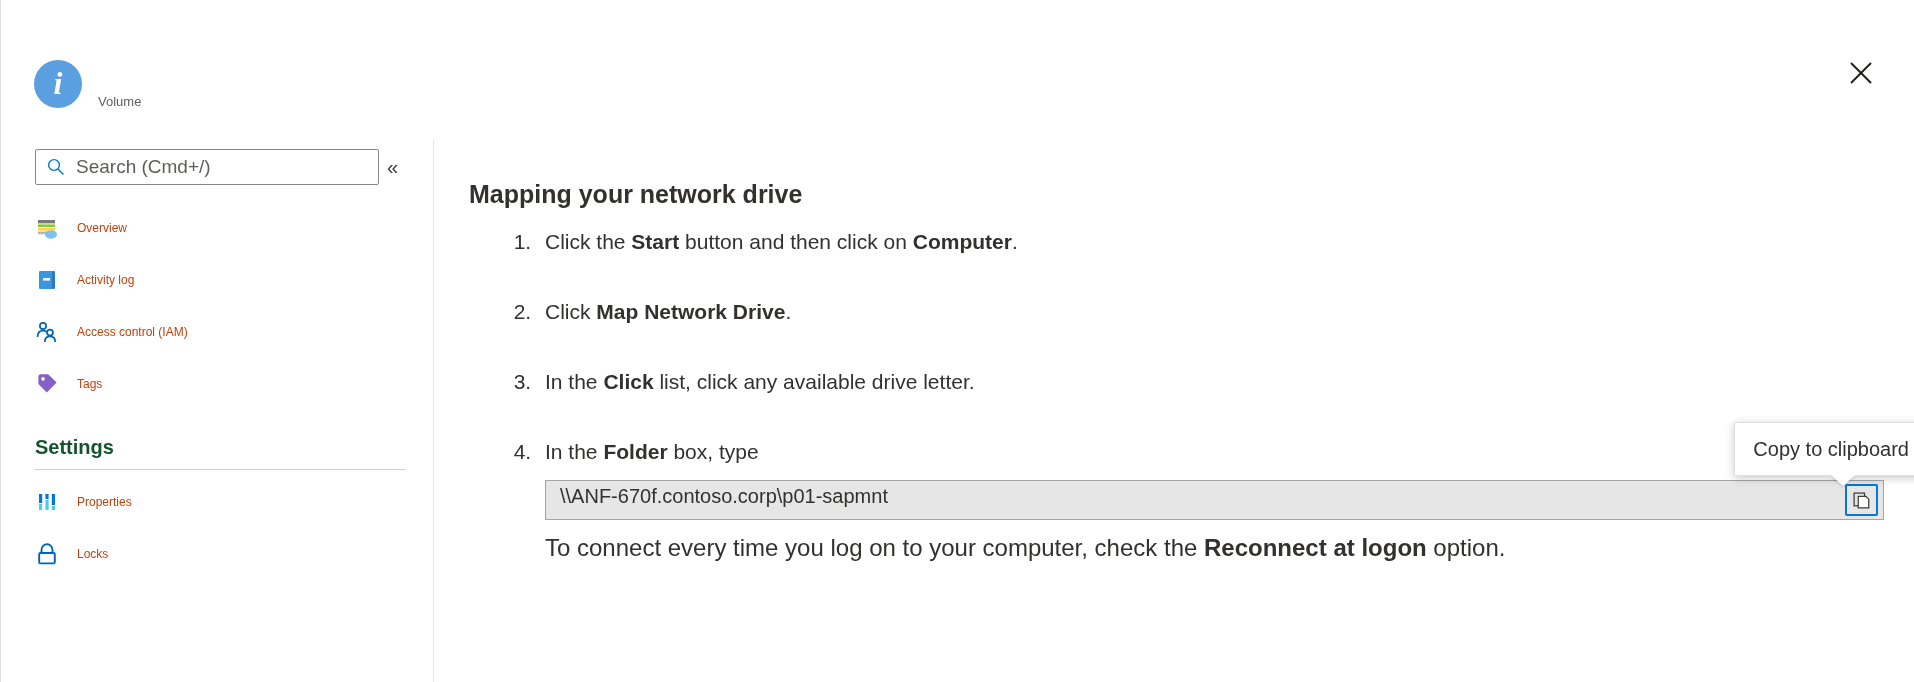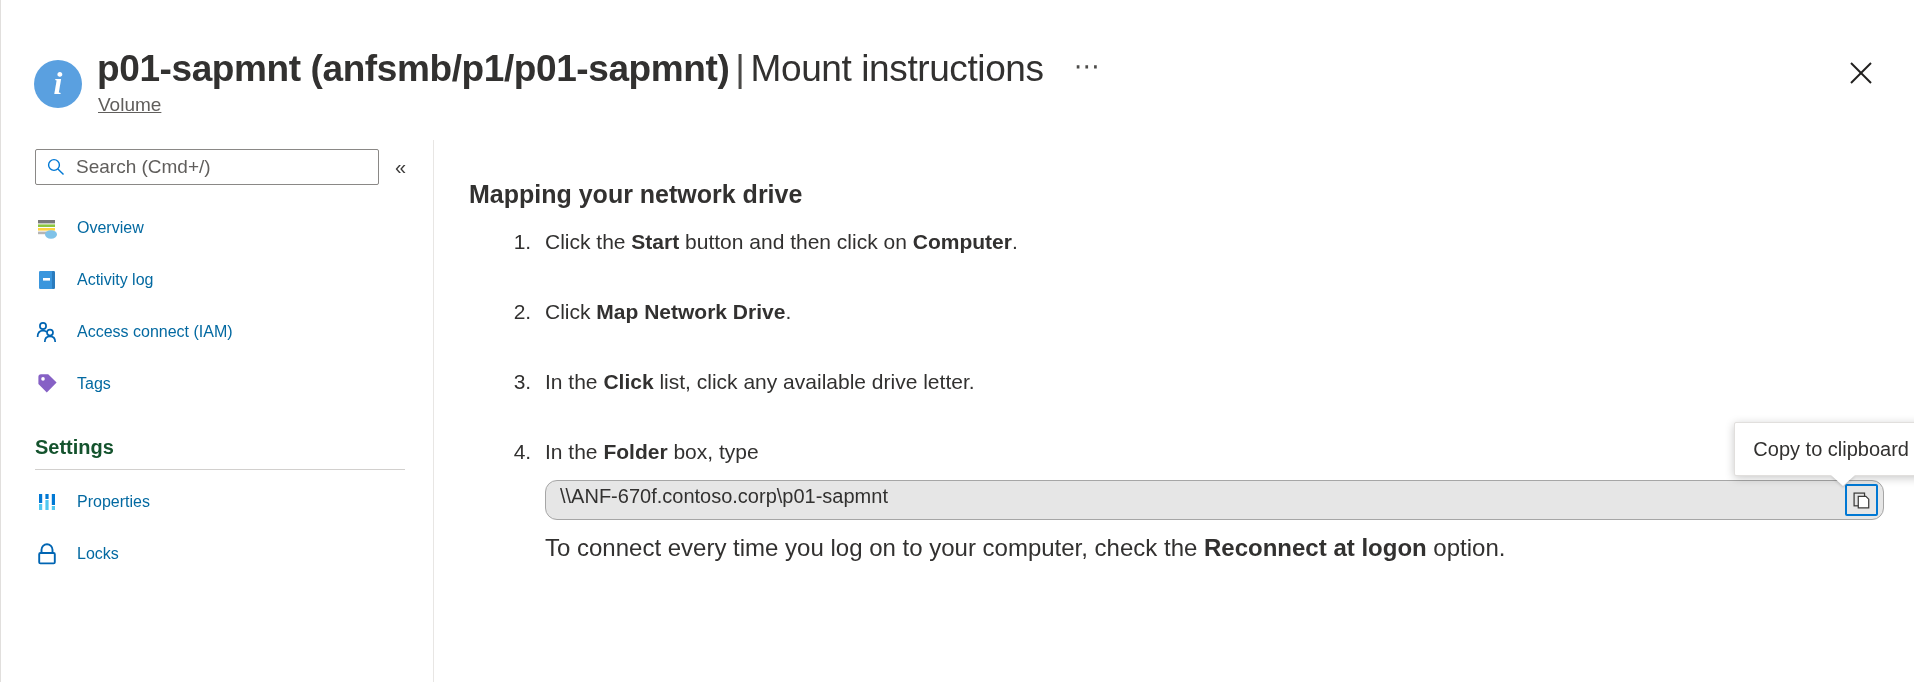--- a/index.html
+++ b/index.html
@@ -78,23 +78,22 @@
     color: #4d4c4a;
     cursor: pointer;
     line-height: 20px;
     position: relative;
     top: -6px;
   }
   .subtitle {
     position: absolute;
     left: 97px;
     top: 94px;
-    font-size: 19px;
+    font-size: 13px;
     color: #605e5c;
-    text-decoration: underline;
   }
   .close-btn {
     position: absolute;
     right: 30px;
     top: 50px;
     width: 46px;
     height: 46px;
     display: flex;
     align-items: center;
     justify-content: center;
@@ -111,21 +110,21 @@
     height: 542px;
     background: #ffffff;
     border-right: 1px solid #e8e6e4;
   }
   .search-row {
     position: absolute;
     left: 34px;
     top: 9px;
     display: flex;
     align-items: center;
-    gap: 16px;
+    gap: 8px;
   }
   .search-box {
     width: 344px;
     height: 36px;
     border: 1px solid #8a8886;
     border-radius: 2px;
     display: flex;
     align-items: center;
     padding: 0 10px;
     box-sizing: border-box;
@@ -166,22 +165,22 @@
   .nav-icon {
     width: 24px;
     height: 24px;
     flex: 0 0 24px;
     margin-right: 18px;
     display: flex;
     align-items: center;
     justify-content: center;
   }
   .nav-label {
-    font-size: 16px;
-    color: #0369a1;
+    font-size: 12px;
+    color: #c2410c;
     white-space: nowrap;
   }
   .nav-group-header {
     font-size: 20px;
     font-weight: 700;
     color: #14532d;
     padding: 26px 0 8px 34px;
   }
   .nav-divider {
     height: 1px;
@@ -229,21 +228,21 @@
   .path-wrap {
     margin-top: 14px;
     position: relative;
     display: block;
   }
   .path-box {
     position: relative;
     height: 40px;
     background: #e6e6e6;
     border: 1px solid #a6a6a6;
-    border-radius: 12px;
+    border-radius: 0;
     display: flex;
     align-items: center;
     padding: 0 56px 8px 14px;
     box-sizing: border-box;
     font-size: 20px;
     color: #323130;
     max-width: 1360px;
   }
   .copy-btn {
     position: absolute;
@@ -295,26 +294,20 @@
 <body>
 
 <div class="blade">
 
   <div class="header">
 
     <div class="info-icon">
       <span class="glyph">i</span>
     </div>
 
-    <div class="title-row">
-      <div class="blade-title">
-        <span class="strong">p01-sapmnt (anfsmb/p1/p01-sapmnt)</span><span class="divider">|</span><span class="light">Mount instructions</span>
-      </div>
-      <span class="ellipsis-btn">⋯</span>
-    </div>
 
     <div class="subtitle">Volume</div>
 
     <div class="close-btn">
       <svg width="26" height="26" viewBox="0 0 26 26">
         <line x1="3" y1="3" x2="23" y2="23" stroke="#201f1e" stroke-width="2"></line>
         <line x1="23" y1="3" x2="3" y2="23" stroke="#201f1e" stroke-width="2"></line>
       </svg>
     </div>
   </div>
@@ -360,21 +353,21 @@
 
       <div class="nav-item">
         <span class="nav-icon">
           <svg width="24" height="24" viewBox="0 0 24 24">
             <circle cx="8" cy="6" r="3.1" fill="none" stroke="#0065b3" stroke-width="1.7"></circle>
             <path d="M2.6 17 C2.6 12.6 5 10.6 8 10.6 C9.6 10.6 10.9 11.1 11.9 12" fill="none" stroke="#0065b3" stroke-width="1.7"></path>
             <circle cx="15" cy="12.6" r="3" fill="none" stroke="#0065b3" stroke-width="1.7"></circle>
             <path d="M9.8 22 C9.8 18.2 12.1 16.4 15 16.4 C17.9 16.4 20.2 18.2 20.2 22" fill="none" stroke="#0065b3" stroke-width="1.7"></path>
           </svg>
         </span>
-        <span class="nav-label">Access connect (IAM)</span>
+        <span class="nav-label">Access control (IAM)</span>
       </div>
 
       <div class="nav-item">
         <span class="nav-icon">
           <svg width="24" height="24" viewBox="0 0 24 24">
             <path d="M13.2 2.2 L21.6 10.6 L11.8 20.4 L3.4 12 L3.4 4.8 A2.6 2.6 0 0 1 6 2.2 Z" fill="#8661c5"></path>
             <circle cx="8" cy="6.9" r="1.8" fill="#ffffff"></circle>
           </svg>
         </span>
         <span class="nav-label">Tags</span>

